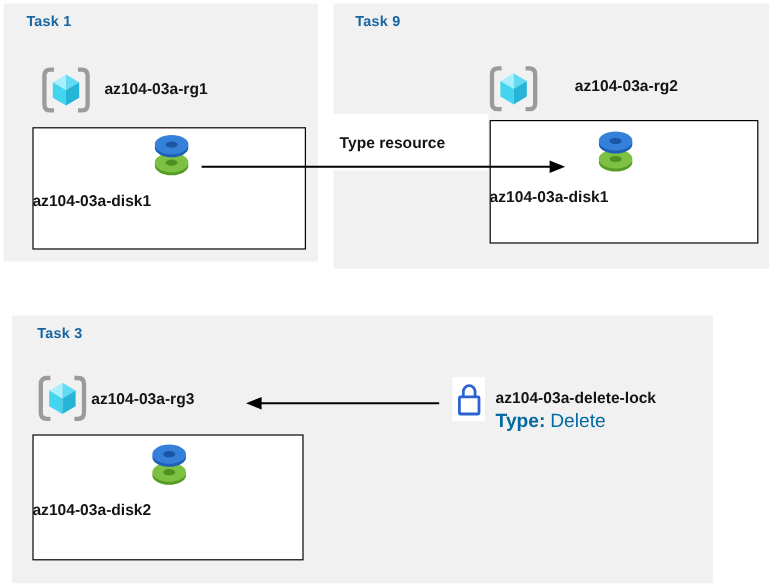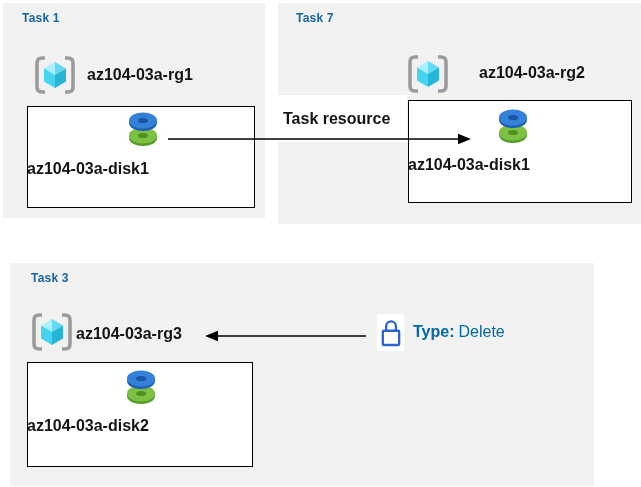--- a/index.html
+++ b/index.html
@@ -8,21 +8,21 @@
     font-family:"Liberation Sans","DejaVu Sans",sans-serif;
     overflow:hidden;
     -webkit-font-smoothing:antialiased;
   }
   .panel{position:absolute;background:#F1F1F2;}
   .task-title{
     position:absolute;font-size:12px;font-weight:700;color:#17649F;
     letter-spacing:0.2px;white-space:nowrap;
   }
   .rg-label,.disk-label,.lock-name,.move-label{
-    font-size:16px;font-weight:700;color:#141414;white-space:nowrap;
+    font-size:13px;font-weight:700;color:#141414;white-space:nowrap;
   }
   .rg-label{position:absolute;}
   .resource-box{
     position:absolute;background:#ffffff;border:1.5px solid #000000;
     box-sizing:border-box;
   }
   .disk-icon{position:absolute;}
   .disk-label{position:absolute;}
   .move-box{
     position:absolute;background:#ffffff;display:flex;align-items:center;
@@ -67,38 +67,38 @@
     <ellipse cx="21" cy="28.5" rx="14" ry="8" fill="#7CC142"></ellipse>
     <ellipse cx="21" cy="28.5" rx="5" ry="2.6" fill="#4E9122"></ellipse>
     <ellipse cx="21" cy="16" rx="14" ry="8" fill="#1E61B4"></ellipse>
     <ellipse cx="21" cy="13.5" rx="14" ry="8" fill="#3580D8"></ellipse>
     <ellipse cx="21" cy="13.5" rx="5" ry="2.6" fill="#1A55A6"></ellipse>
   </svg>
 </div>
 <div class="disk-label" style="left:27px;top:160px;width:228px;">az104-03a-disk1</div>
 
 <div class="panel" style="left:278px;top:3px;width:363px;height:221px;"></div>
-<div class="task-title" style="left:296px;top:11px;">Task 7</div>
+<div class="task-title" style="left:296px;top:11px;">Task 9</div>
 
 <div style="position:absolute;left:406px;top:54px;">
   <svg class="rg-icon" width="44" height="40" viewBox="0 0 44 40">
     <path d="M12 3 H9 Q4 3 4 8 V32 Q4 37 9 37 H12" fill="none" stroke="#9B9B9B" stroke-width="3.6"></path>
     <path d="M32 3 H35 Q40 3 40 8 V32 Q40 37 35 37 H32" fill="none" stroke="#9B9B9B" stroke-width="3.6"></path>
     <polygon points="22,7 11,13.5 22,20" fill="#ACEFFC"></polygon>
     <polygon points="22,7 33,13.5 22,20" fill="#62DAF3"></polygon>
     <polygon points="11,13.5 22,20 22,33 11,26.5" fill="#45D4F0"></polygon>
     <polygon points="33,13.5 22,20 22,33 33,26.5" fill="#27B5D7"></polygon>
   </svg>
 </div>
 <div class="rg-label" style="left:479px;top:64px;">az104-03a-rg2</div>
 
 <div class="resource-box" style="left:408px;top:100px;width:224px;height:103px;"></div>
 
 <div class="move-box" style="left:265px;top:95px;width:142px;height:47px;">
-  <span class="move-label" style="margin-left:18px;">Task resource</span>
+  <span class="move-label" style="margin-left:18px;">Type resource</span>
 </div>
 
 <div class="disk-icon" style="left:492px;top:104px;">
   <svg width="42" height="44" viewBox="0 0 42 44">
     <ellipse cx="21" cy="31" rx="14" ry="8" fill="#559B27"></ellipse>
     <ellipse cx="21" cy="28.5" rx="14" ry="8" fill="#7CC142"></ellipse>
     <ellipse cx="21" cy="28.5" rx="5" ry="2.6" fill="#4E9122"></ellipse>
     <ellipse cx="21" cy="16" rx="14" ry="8" fill="#1E61B4"></ellipse>
     <ellipse cx="21" cy="13.5" rx="14" ry="8" fill="#3580D8"></ellipse>
     <ellipse cx="21" cy="13.5" rx="5" ry="2.6" fill="#1A55A6"></ellipse>
@@ -134,20 +134,21 @@
 </div>
 <div class="disk-label" style="left:27px;top:417px;width:212px;">az104-03a-disk2</div>
 
 <div class="lock-box" style="left:377px;top:314px;width:27px;height:37px;">
   <svg class="lock-icon" width="24" height="32" viewBox="0 0 26 36">
     <path d="M7.5 16 V10.5 A5.5 5.5 0 0 1 18.5 10.5 V16" fill="none" stroke="#2B63D3" stroke-width="2.6"></path>
     <rect x="3.8" y="15.5" width="18.4" height="16" rx="1" fill="#ffffff" stroke="#2B63D3" stroke-width="2.6"></rect>
   </svg>
 </div>
 <div class="lock-text" style="left:413px;top:322px;">
+  <div class="lock-name">az104-03a-delete-lock</div>
   <div class="lock-type-line">
     <span class="lock-type-label">Type:</span><span class="lock-type-value">Delete</span>
   </div>
 </div>
 
 <svg class="arrow-layer">
 
   <g>
     <line x1="168" y1="139" x2="459" y2="139" stroke="#000000" stroke-width="1.6"></line>
     <polygon points="471,139 458,133.8 458,144.2" fill="#000000"></polygon>

